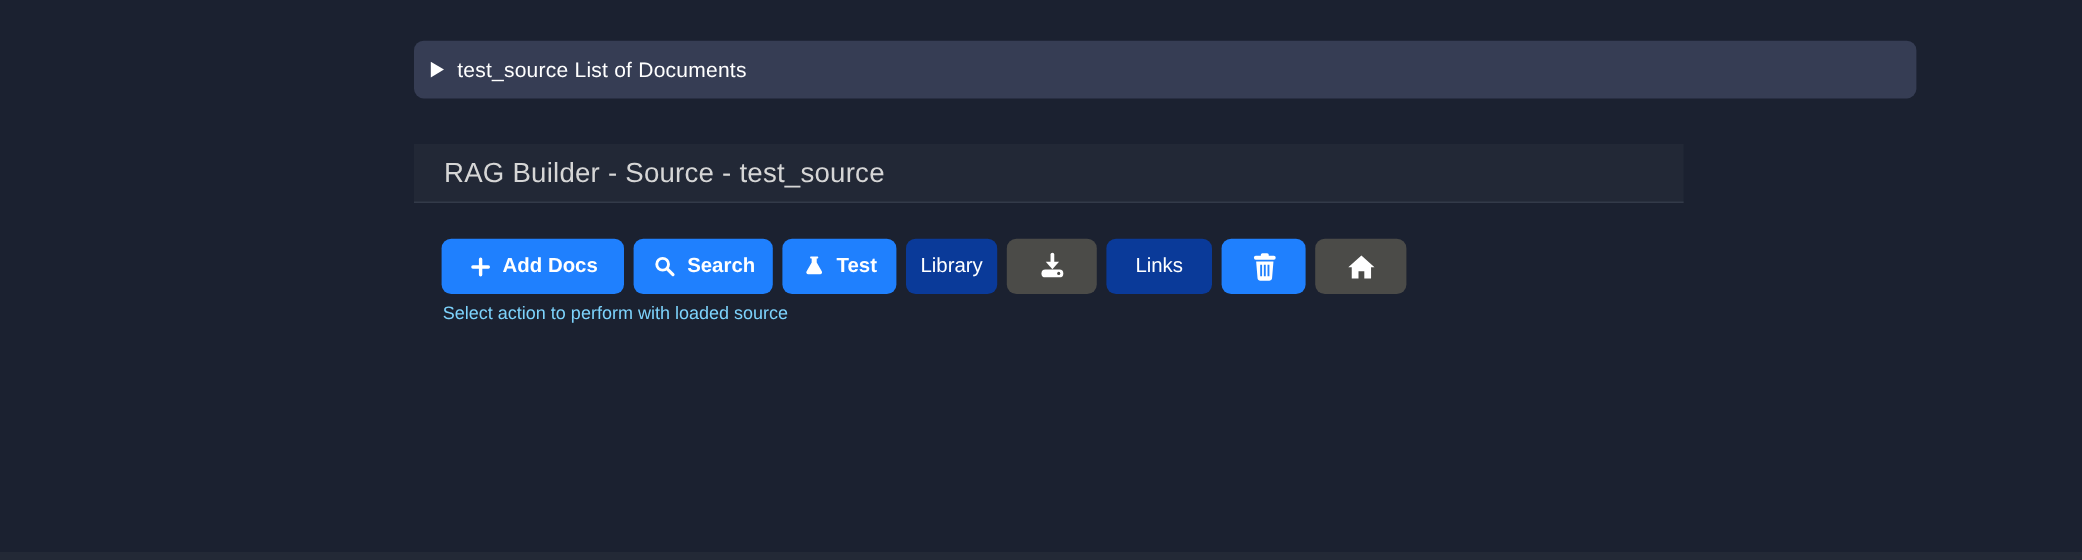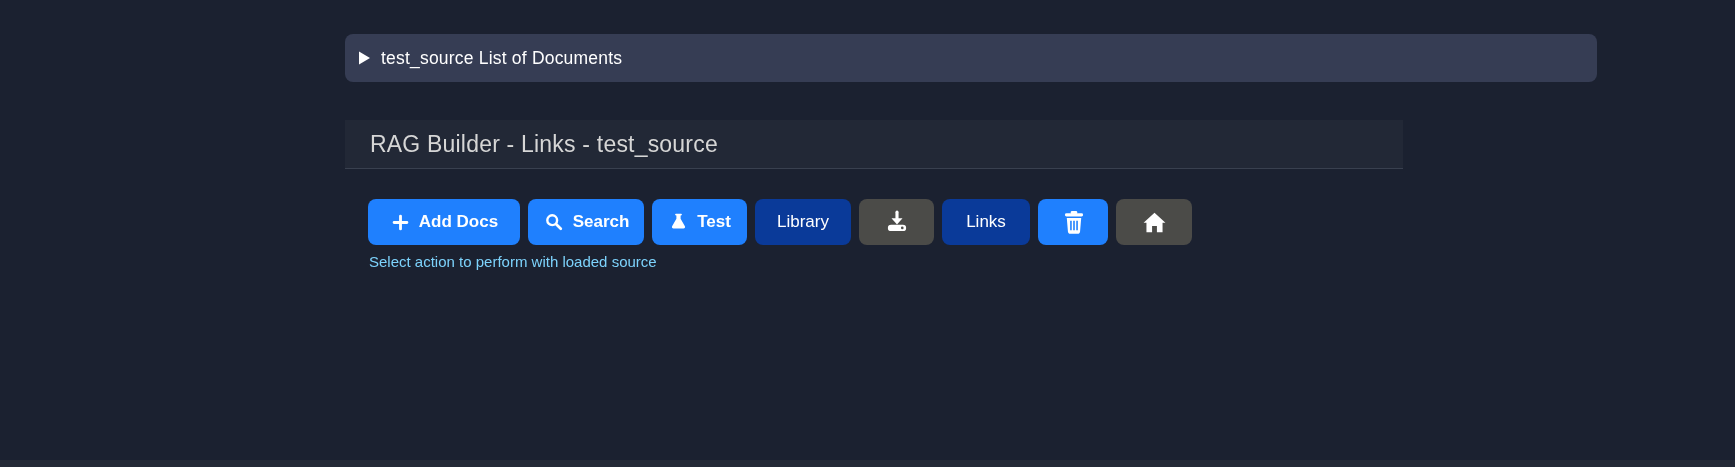--- a/index.html
+++ b/index.html
@@ -57,21 +57,21 @@
     color: #ffffff; font-size: 17px; font-weight: 600;
     font-family: "Liberation Sans", "DejaVu Sans", sans-serif;
     cursor: pointer; padding: 0 14px;
   }
   .btn.primary { background: #1f80fe; padding-left: 16px; }
   .btn.navy    { background: #0a3a99; font-weight: 500; }
   .btn.gray    { background: #4b4b48; }
   .btn.b-adddocs { width: 152px; }
   .btn.b-search  { width: 116px; }
   .btn.b-test    { width: 95px;  }
-  .btn.b-library { width: 96px;  }
+  .btn.b-library { width: 76px;  }
   .btn.b-download{ width: 75px;  }
   .btn.b-links   { width: 88px;  }
   .btn.b-trash   { width: 70px;  }
   .btn.b-home    { width: 76px;  }
   .btn svg { flex: 0 0 auto; }
 
   .caption {
     position: absolute;
     left: 369px; top: 253px;
     color: #7dd3fc; font-size: 15px; font-weight: 400;
@@ -91,21 +91,21 @@
   <div class="accordion">
     <span class="caret">
       <svg width="13" height="14" viewBox="0 0 13 14">
           <path d="M1 0.5 L12 7 L1 13.5 Z" fill="#ffffff"></path>
         </svg>
     </span>
     <span class="acc-label">test_source List of Documents</span>
   </div>
 
   <div class="header">
-    <span class="title">RAG Builder - Links - test_source</span>
+    <span class="title">RAG Builder - Source - test_source</span>
   </div>
 
   <div class="toolbar">
 
     <button class="btn primary b-adddocs">
       <svg width="17" height="17" viewBox="0 0 18 18">
         <path d="M9 2.2v13.6M2.2 9h13.6" stroke="#ffffff" stroke-width="3" stroke-linecap="round" fill="none"></path>
       </svg>
       <span>Add Docs</span>
     </button>

